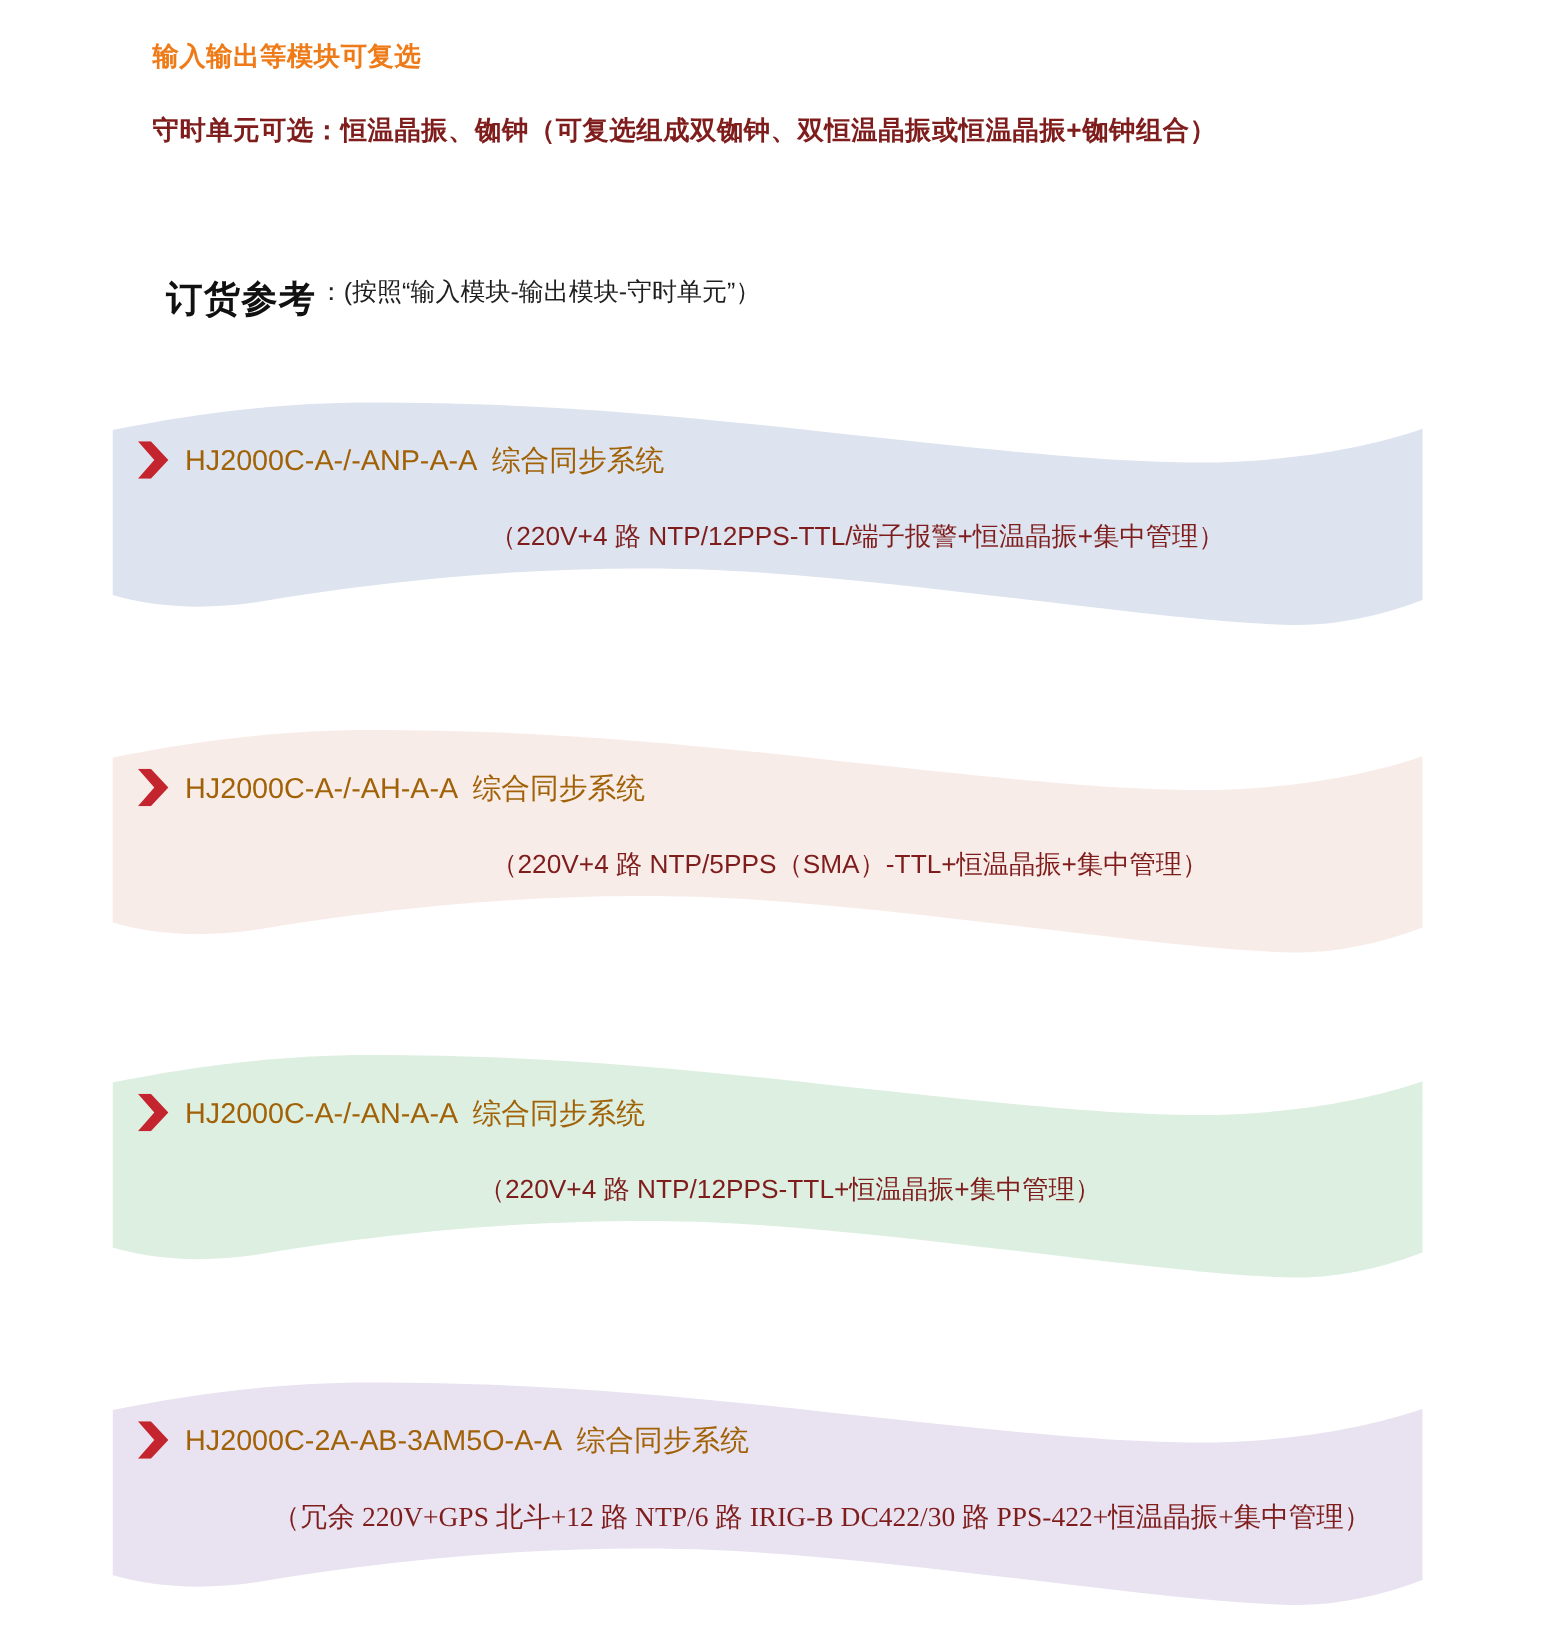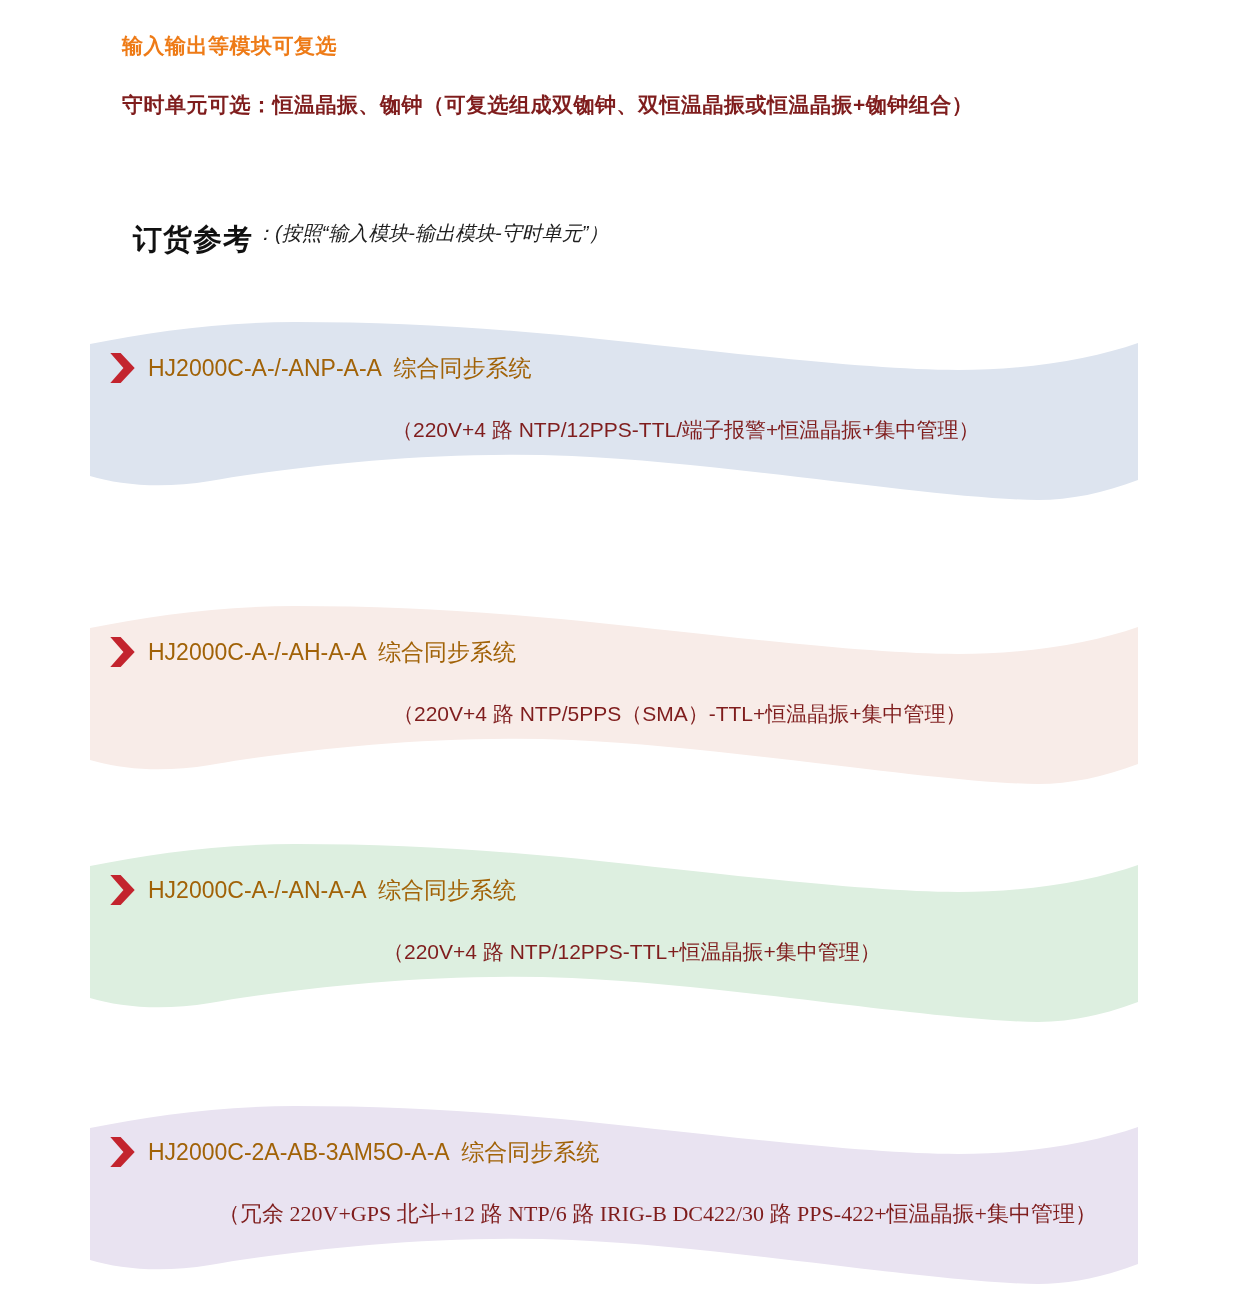--- a/index.html
+++ b/index.html
@@ -34,30 +34,29 @@
   .heading-title{
     font-size:29px;
     font-weight:bold;
     letter-spacing:1px;
     color:#111;
   }
   .heading-note{
     font-size:20px;
     color:#1f1f1f;
     margin-left:2px;
-    font-style:italic;
   }
   .band{
     position:absolute;
     left:90px;
     width:1050px;
     height:185px;
   }
   .band-1{top:320px;}
-  .band-2{top:604px;}
+  .band-2{top:582px;}
   .band-3{top:842px;}
   .band-4{top:1104px;}
   .ribbon{
     position:absolute;
     inset:0;
     width:100%;
     height:100%;
     display:block;
   }
   .band-title-row{

